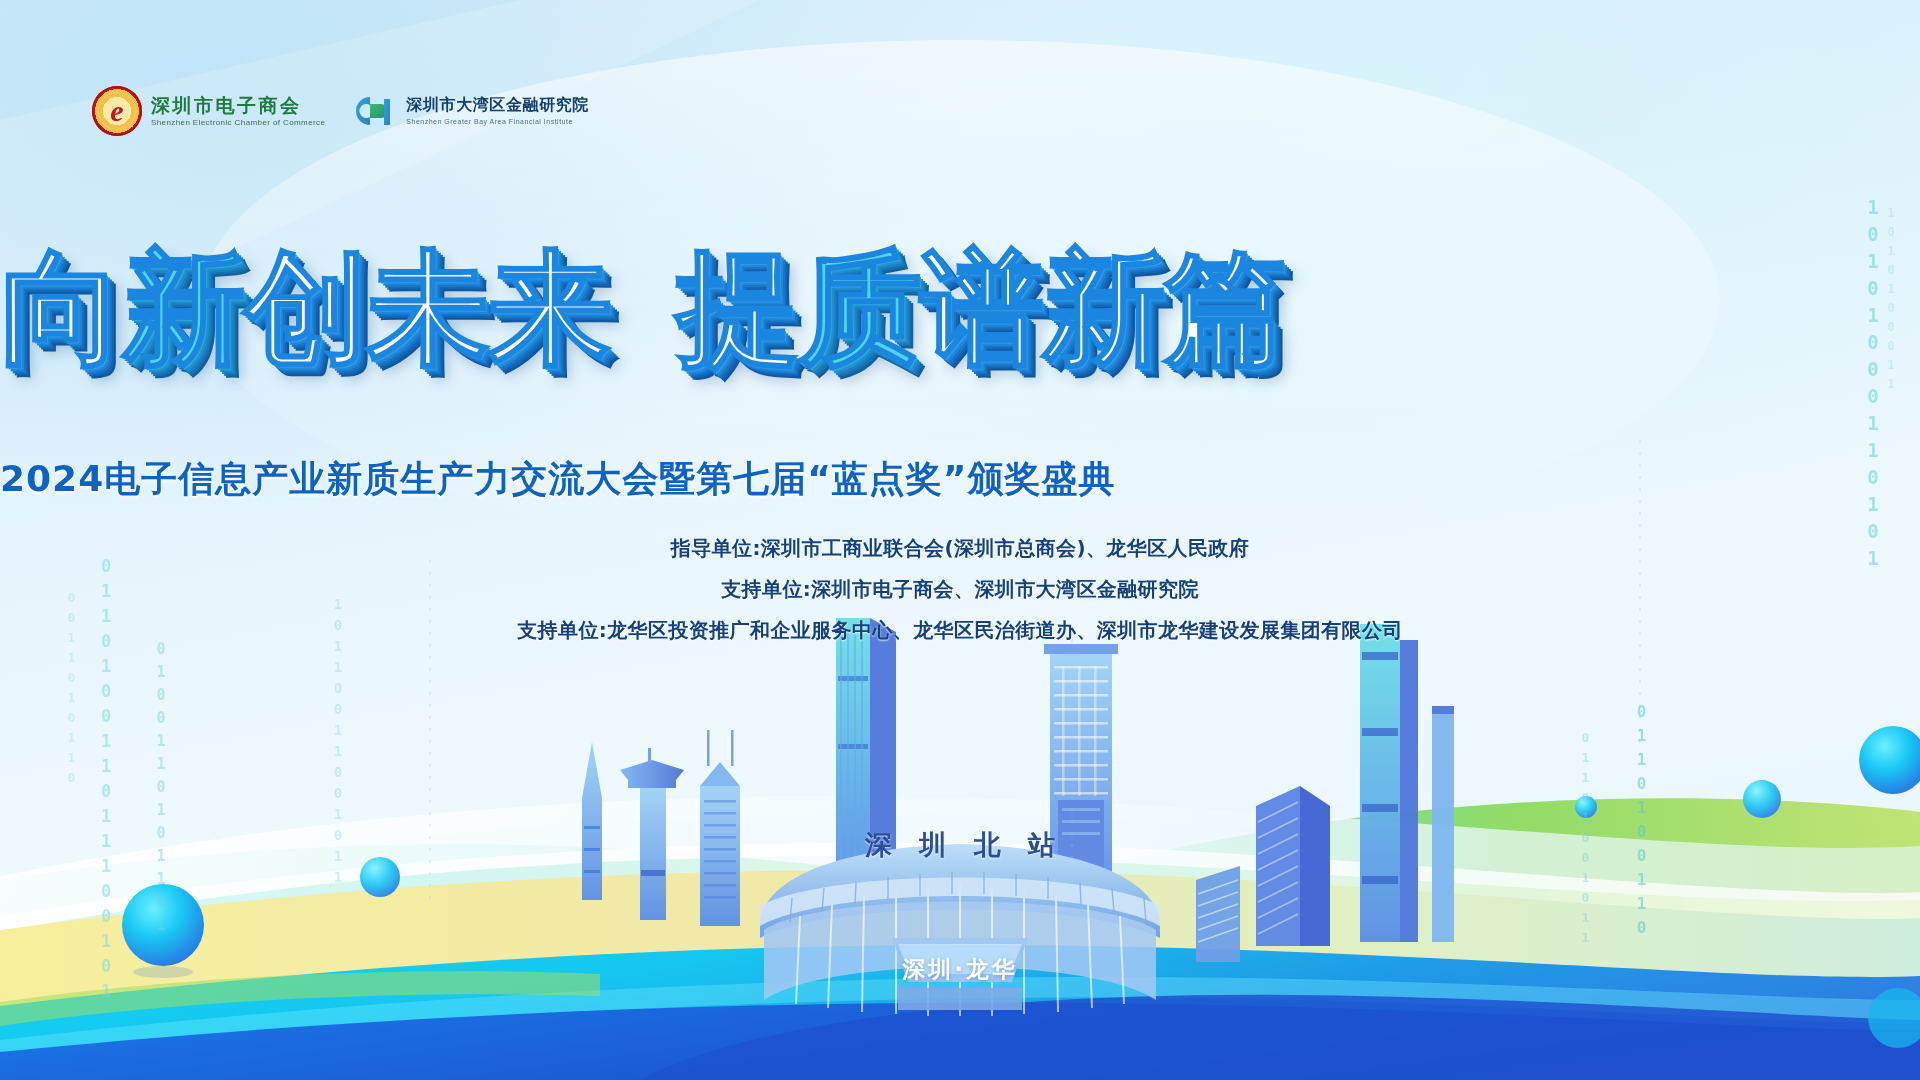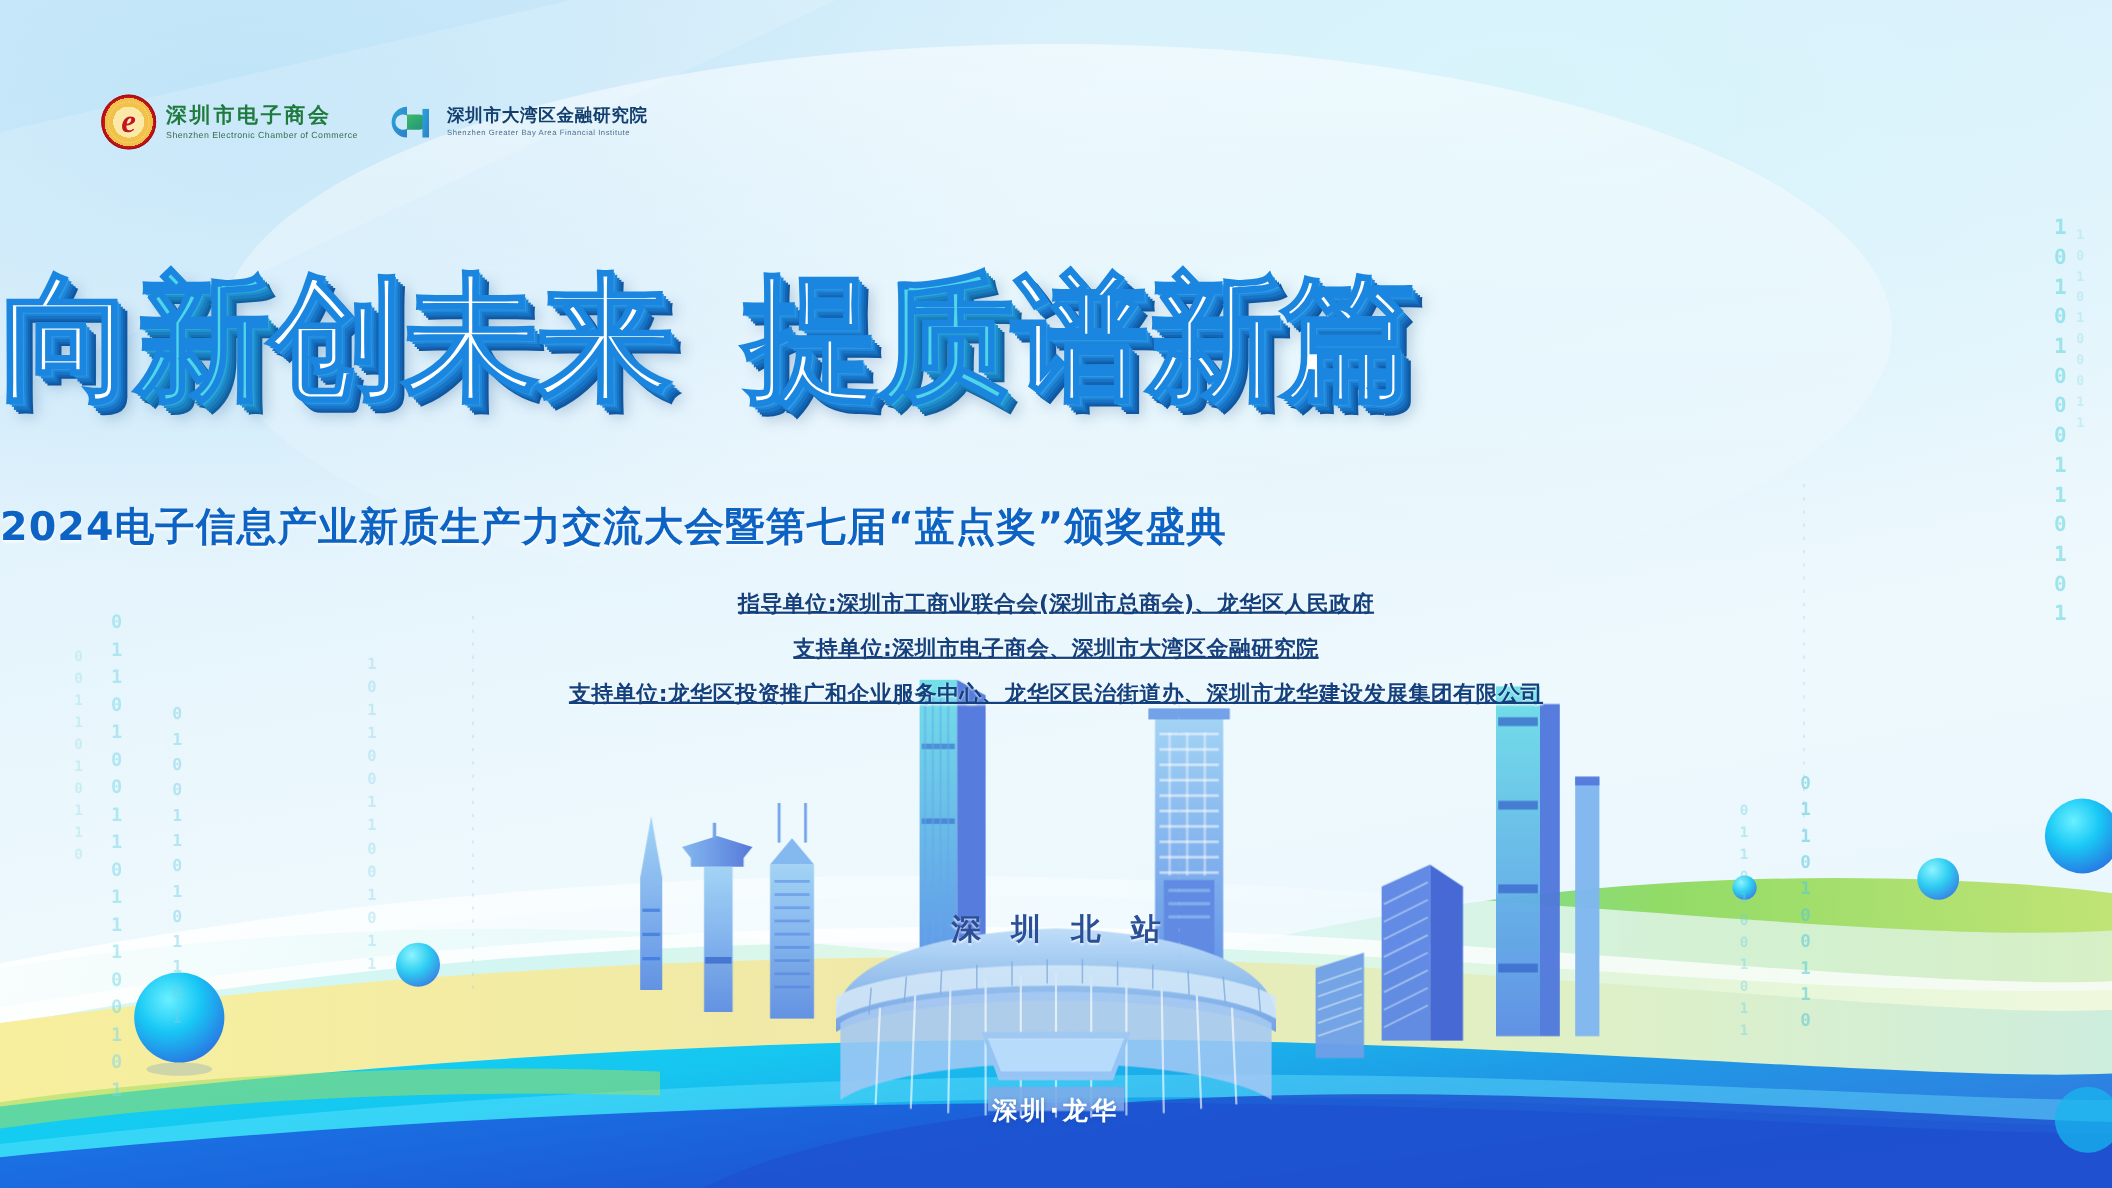--- a/index.html
+++ b/index.html
@@ -146,21 +146,20 @@
   #organizers .line {
     font-family:"DejaVu Sans","Liberation Sans",sans-serif;
     font-size:20px;
     font-weight:600;
     color:#14417d;
     letter-spacing:.4px;
     line-height:1;
     margin-bottom:21px;
     white-space:nowrap;
     text-shadow:0 1px 2px rgba(255,255,255,.9);
-    text-decoration:underline;
   }
 
   
   #station-label {
     position:absolute; left:0; right:0; top:827px;
     text-align:center; z-index:30;
     font-family:"DejaVu Sans","Liberation Sans",sans-serif;
     font-weight:700; font-size:27px; color:#2a4f96;
     letter-spacing:9px; text-indent:9px;
     white-space:nowrap;
@@ -169,21 +168,20 @@
 
   
   #footer-location {
     position:absolute; left:0; right:0; top:954px;
     text-align:center; z-index:30;
     font-family:"DejaVu Sans","Liberation Sans",sans-serif;
     font-weight:700; font-size:23px; color:#ffffff;
     letter-spacing:3px;
     white-space:nowrap;
     text-shadow:0 1px 4px rgba(0,70,140,.35);
-    margin-top:40px;
   }
 </style>
 </head>
 <body>
 
 <div id="stage">
 
   <svg class="bg-svg" viewBox="0 0 1920 1080" preserveAspectRatio="none">
     <defs>
       <linearGradient id="gTeal" x1="0" y1="0" x2="1" y2="0">

